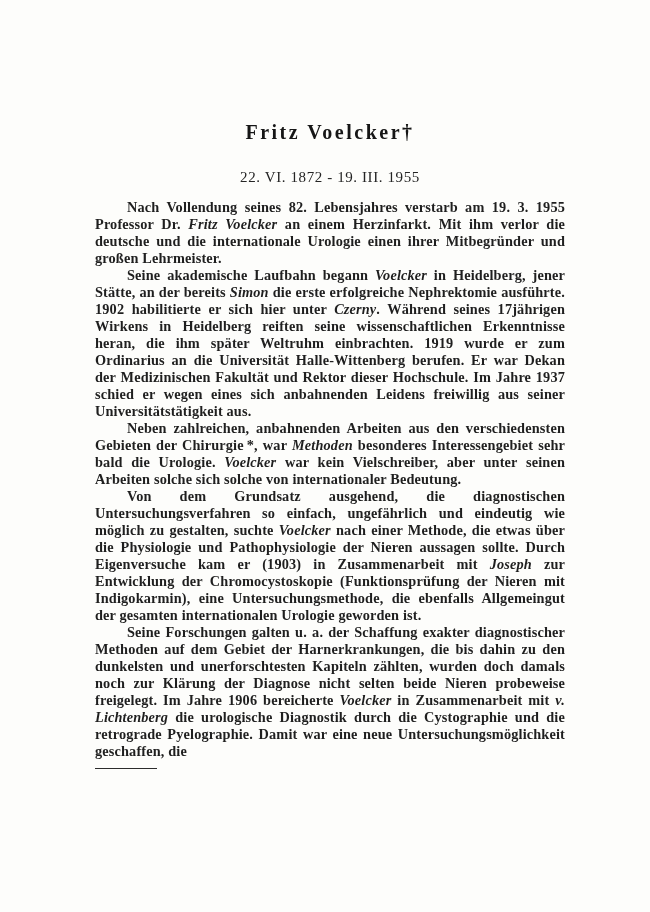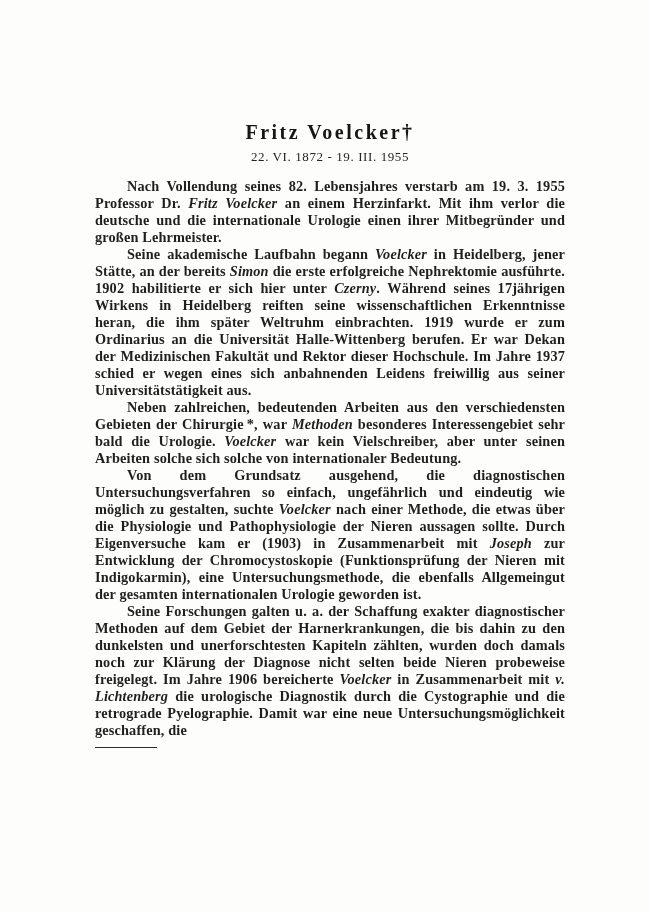--- a/index.html
+++ b/index.html
@@ -25,22 +25,22 @@
   }
   .title {
     margin: 0;
     font-size: 20px;
     font-weight: bold;
     text-align: center;
     letter-spacing: 2.5px;
     color: #161616;
   }
   .dates {
-    margin-top: 5px;
-    font-size: 13px;
+    margin-top: 25px;
+    font-size: 15px;
     text-align: center;
     letter-spacing: 0.6px;
     color: #242424;
   }
   .bodytext {
     margin-top: 13px;
     font-size: 14.3px;
     line-height: 17px;
     text-align: justify;
     letter-spacing: 0.15px;
@@ -75,21 +75,21 @@
 <div class="page">
   <div class="content">
 
     <h1 class="title">Fritz Voelcker†</h1>
 
     <div class="dates">22. VI. 1872 - 19. III. 1955</div>
 
     <div class="bodytext">
       <p><span>Nach Vollendung seines 82. Lebensjahres verstarb am 19. 3. 1955 Professor Dr. </span><em>Fritz Voelcker</em><span> an einem Herzinfarkt. Mit ihm verlor die deutsche und die internationale Urologie einen ihrer Mitbegründer und großen Lehrmeister.</span></p>
       <p><span>Seine akademische Laufbahn begann </span><em>Voelcker</em><span> in Heidelberg, jener Stätte, an der bereits </span><em>Simon</em><span> die erste erfolgreiche Nephrektomie ausführte. 1902 habilitierte er sich hier unter </span><em>Czerny</em><span>. Während seines 17jährigen Wirkens in Heidelberg reiften seine wissenschaftlichen Erkenntnisse heran, die ihm später Weltruhm einbrachten. 1919 wurde er zum Ordinarius an die Universität Halle-Wittenberg berufen. Er war Dekan der Medizinischen Fakultät und Rektor dieser Hochschule. Im Jahre 1937 schied er wegen eines sich anbahnenden Leidens freiwillig aus seiner Universitätstätigkeit aus.</span></p>
-      <p><span>Neben zahlreichen, bedeutenden Arbeiten aus den verschiedensten Gebieten der Chirurgie *, war </span><em>Methoden</em><span> besonderes Interessengebiet sehr bald die Urologie. </span><em>Voelcker</em><span> war kein Vielschreiber, aber unter seinen Arbeiten solche sich solche von internationaler Bedeutung.</span></p>
+      <p><span>Neben zahlreichen, anbahnenden Arbeiten aus den verschiedensten Gebieten der Chirurgie *, war </span><em>Methoden</em><span> besonderes Interessengebiet sehr bald die Urologie. </span><em>Voelcker</em><span> war kein Vielschreiber, aber unter seinen Arbeiten solche sich solche von internationaler Bedeutung.</span></p>
       <p><span>Von dem Grundsatz ausgehend, die diagnostischen Untersuchungsverfahren so einfach, ungefährlich und eindeutig wie möglich zu gestalten, suchte </span><em>Voelcker</em><span> nach einer Methode, die etwas über die Physiologie und Pathophysiologie der Nieren aussagen sollte. Durch Eigenversuche kam er (1903) in Zusammenarbeit mit </span><em>Joseph</em><span> zur Entwicklung der Chromocystoskopie (Funktionsprüfung der Nieren mit Indigokarmin), eine Untersuchungsmethode, die ebenfalls Allgemeingut der gesamten internationalen Urologie geworden ist.</span></p>
       <p><span>Seine Forschungen galten u. a. der Schaffung exakter diagnostischer Methoden auf dem Gebiet der Harnerkrankungen, die bis dahin zu den dunkelsten und unerforschtesten Kapiteln zählten, wurden doch damals noch zur Klärung der Diagnose nicht selten beide Nieren probeweise freigelegt. Im Jahre 1906 bereicherte </span><em>Voelcker</em><span> in Zusammenarbeit mit </span><em>v. Lichtenberg</em><span> die urologische Diagnostik durch die Cystographie und die retrograde Pyelographie. Damit war eine neue Untersuchungsmöglichkeit geschaffen, die</span></p>
     </div>
 
     <hr class="footnote-sep">
 
 
   </div>
 </div>
 

